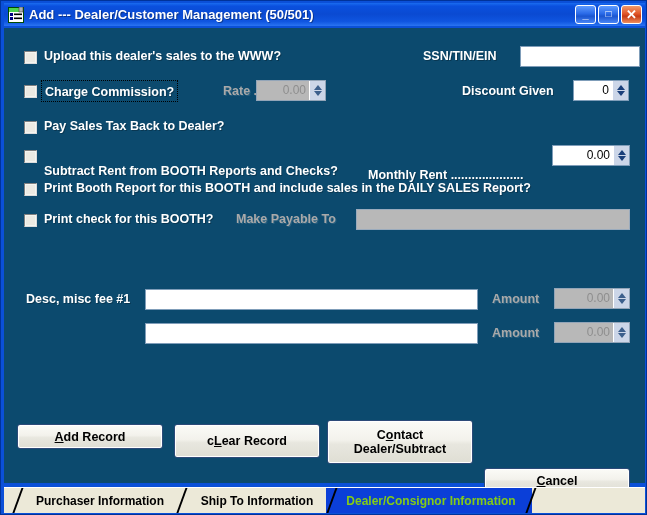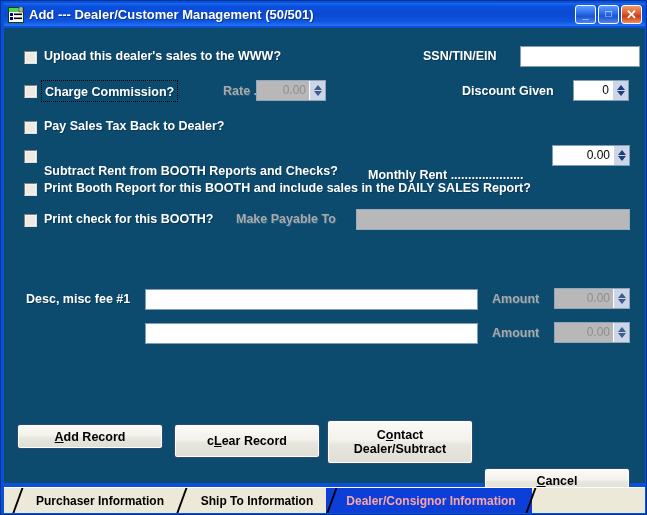--- a/index.html
+++ b/index.html
@@ -212,21 +212,21 @@
     font-size: 12px;
     font-weight: bold;
     font-family: "Liberation Sans", sans-serif;
     color: #000;
     white-space: nowrap;
     cursor: pointer;
     padding: 0 10px 0 14px;
   }
   .tab.active {
     background: #0b3fd8;
-    color: #fca5a5;
+    color: #84cc16;
   }
   .tab .slash {
     position: absolute;
     left: 0; top: 0;
     width: 14px; height: 26px;
     border-left: 2px solid #000;
     transform: skewX(-20deg);
     transform-origin: bottom left;
     pointer-events: none;
   }

